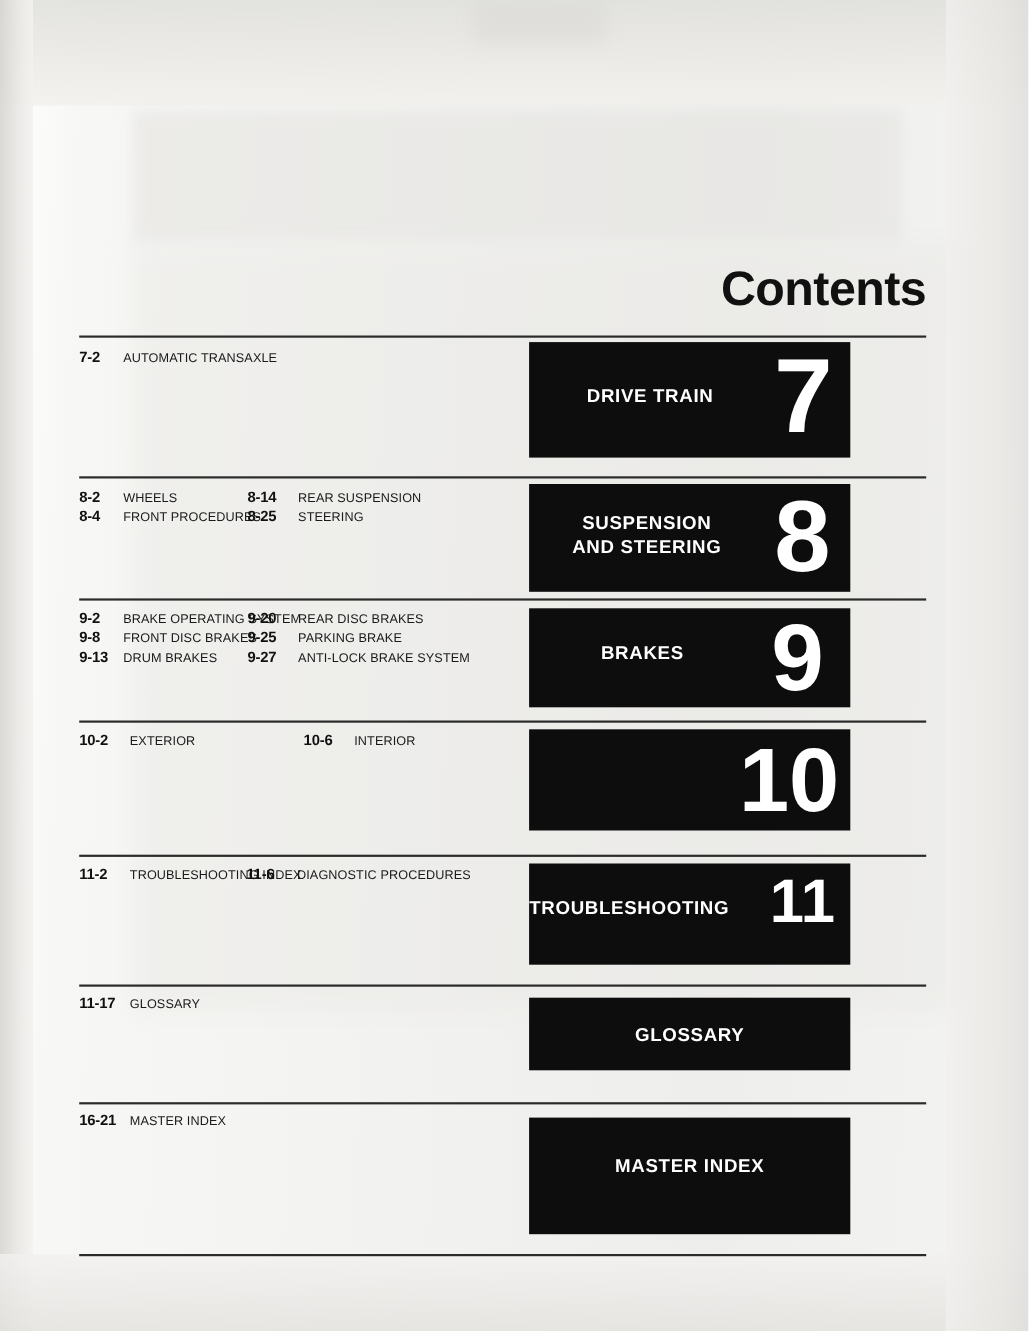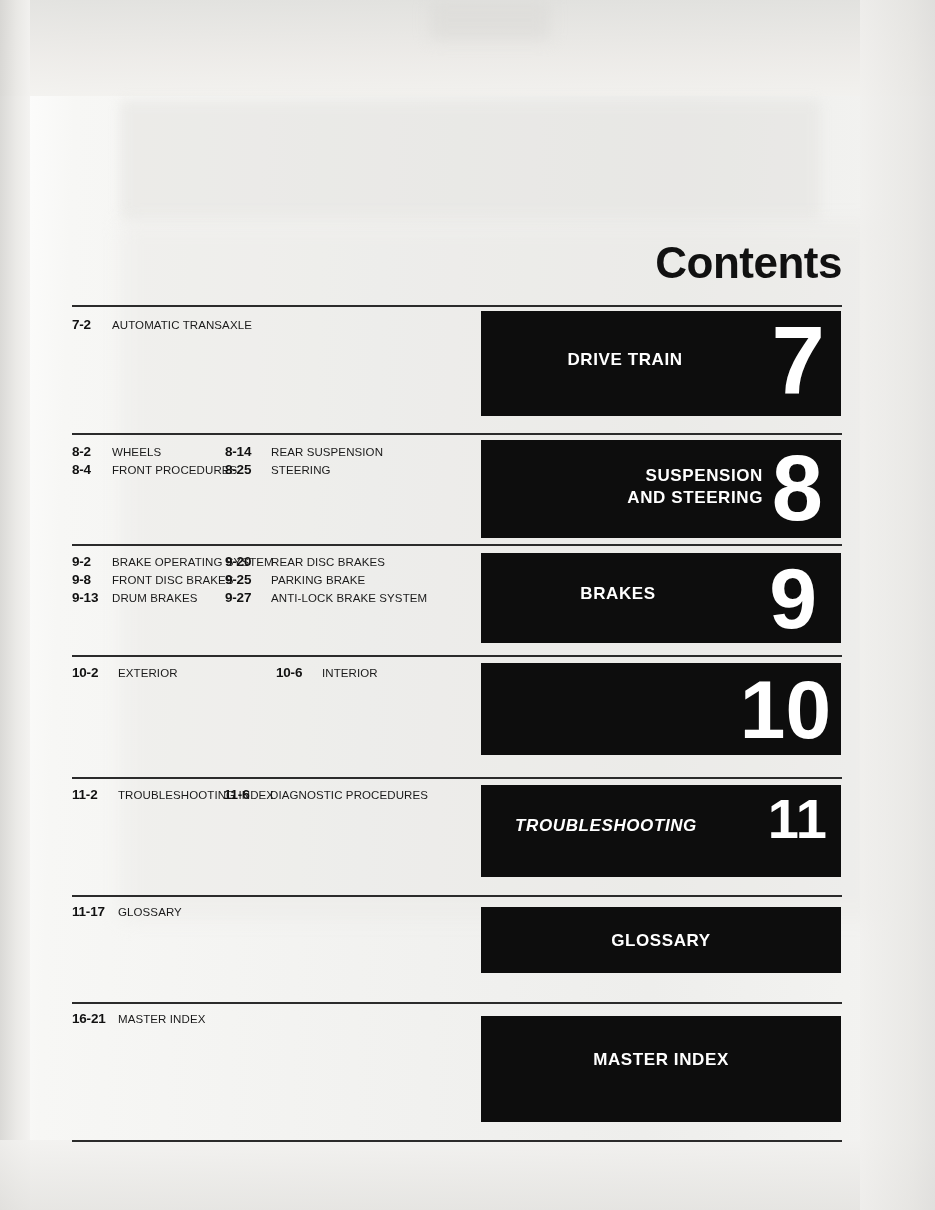--- a/index.html
+++ b/index.html
@@ -123,36 +123,36 @@
     font-size: 11.5px;
     color: #1a1a1a;
     letter-spacing: 0.1px;
     font-family: "Liberation Sans", sans-serif;
   }
 
   
   .tab {
     position: absolute;
     left: 481px;
-    width: 360px;
+    width: 292px;
     background: #0d0d0d;
     color: #ffffff;
     overflow: hidden;
   }
   .tab-label {
     position: absolute;
     right: 0;
     left: 0;
     text-align: center;
     font-size: 17px;
     font-weight: bold;
     letter-spacing: 0.6px;
     line-height: 21px;
   }
-  .tab-label.two-line { line-height: 22px; text-align: right; }
+  .tab-label.two-line { line-height: 22px; }
   .tab-num {
     position: absolute;
     right: 8px;
     font-weight: bold;
     color: #ffffff;
     font-family: "Liberation Sans", sans-serif;
     line-height: 1;
   }
 
   
@@ -166,21 +166,21 @@
 
   #tab9 { top: 553px; height: 90px; }
   #tab9 .tab-label { top: 30px; right: 86px; left: 0; }
   #tab9 .tab-num { font-size: 86px; top: 2px; right: 24px; }
 
   #tab10 { top: 663px; height: 92px; }
   #tab10 .tab-label { top: 30px; right: 110px; left: 0; }
   #tab10 .tab-num { font-size: 82px; top: 6px; right: 10px; }
 
   #tab11 { top: 785px; height: 92px; }
-  #tab11 .tab-label { top: 30px; right: 110px; left: 0; font-style: italic; }
+  #tab11 .tab-label { top: 30px; right: 110px; left: 0; }
   #tab11 .tab-num { font-size: 56px; top: 6px; right: 14px; }
 
   #tabGloss { top: 907px; height: 66px; }
   #tabGloss .tab-label { top: 23px; left: 0; right: 0; }
 
   #tabIndex { top: 1016px; height: 106px; }
   #tabIndex .tab-label { top: 33px; left: 0; right: 0; }
 
   
   #entries7 { top: 317px; }

